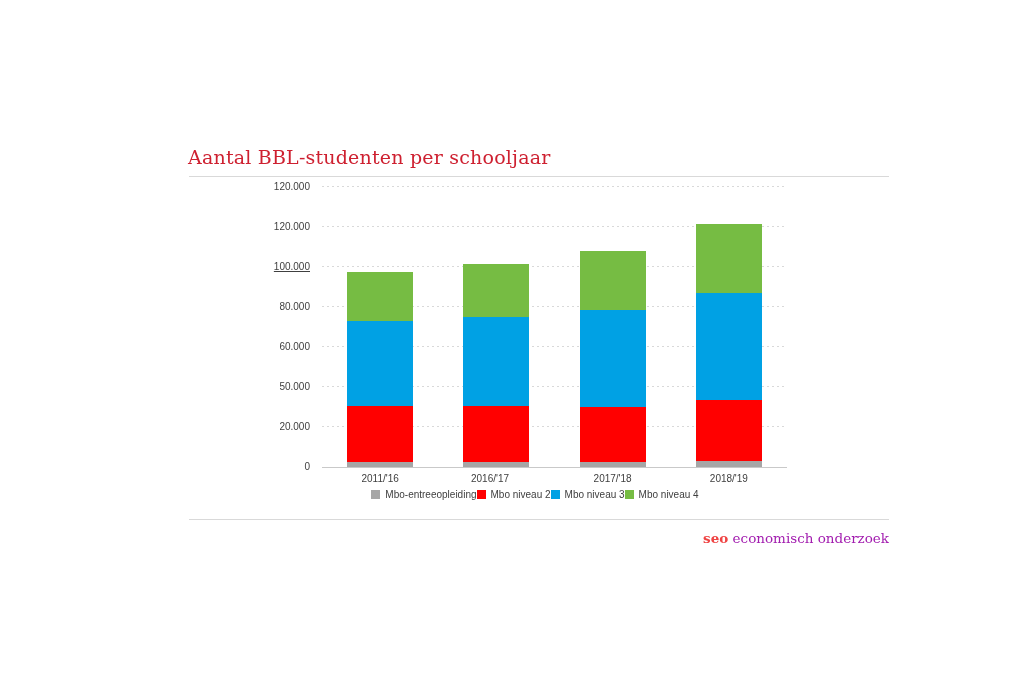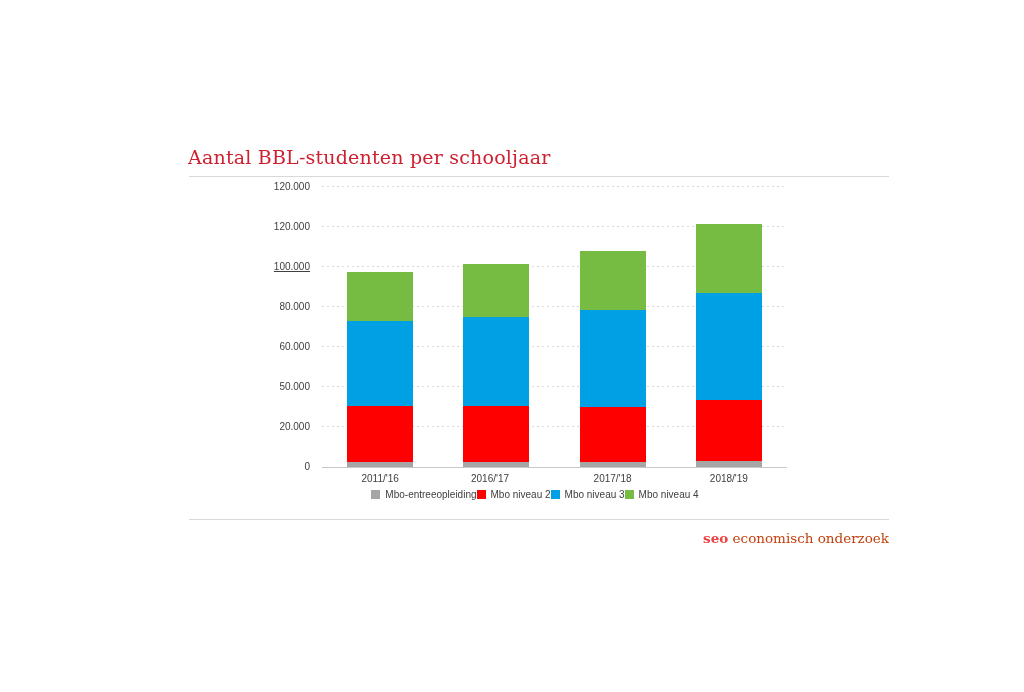--- a/index.html
+++ b/index.html
@@ -96,21 +96,21 @@
   .footer {
     position: absolute;
     top: 530px; left: 589px;
     width: 300px;
     text-align: right;
     font-family: "DejaVu Serif", "Liberation Serif", serif;
     font-size: 13.5px;
     white-space: nowrap;
   }
   .footer .brand { color: #ef4444; font-weight: bold; }
-  .footer .brand-rest { color: #c2410c; }
+  .footer .brand-rest { color: #a21caf; }
 </style>
 </head>
 <body>
 
 <div class="canvas">
 
   <div class="chart-title">Aantal BBL-studenten per schooljaar</div>
 
   <div class="rule title-rule"></div>
 

